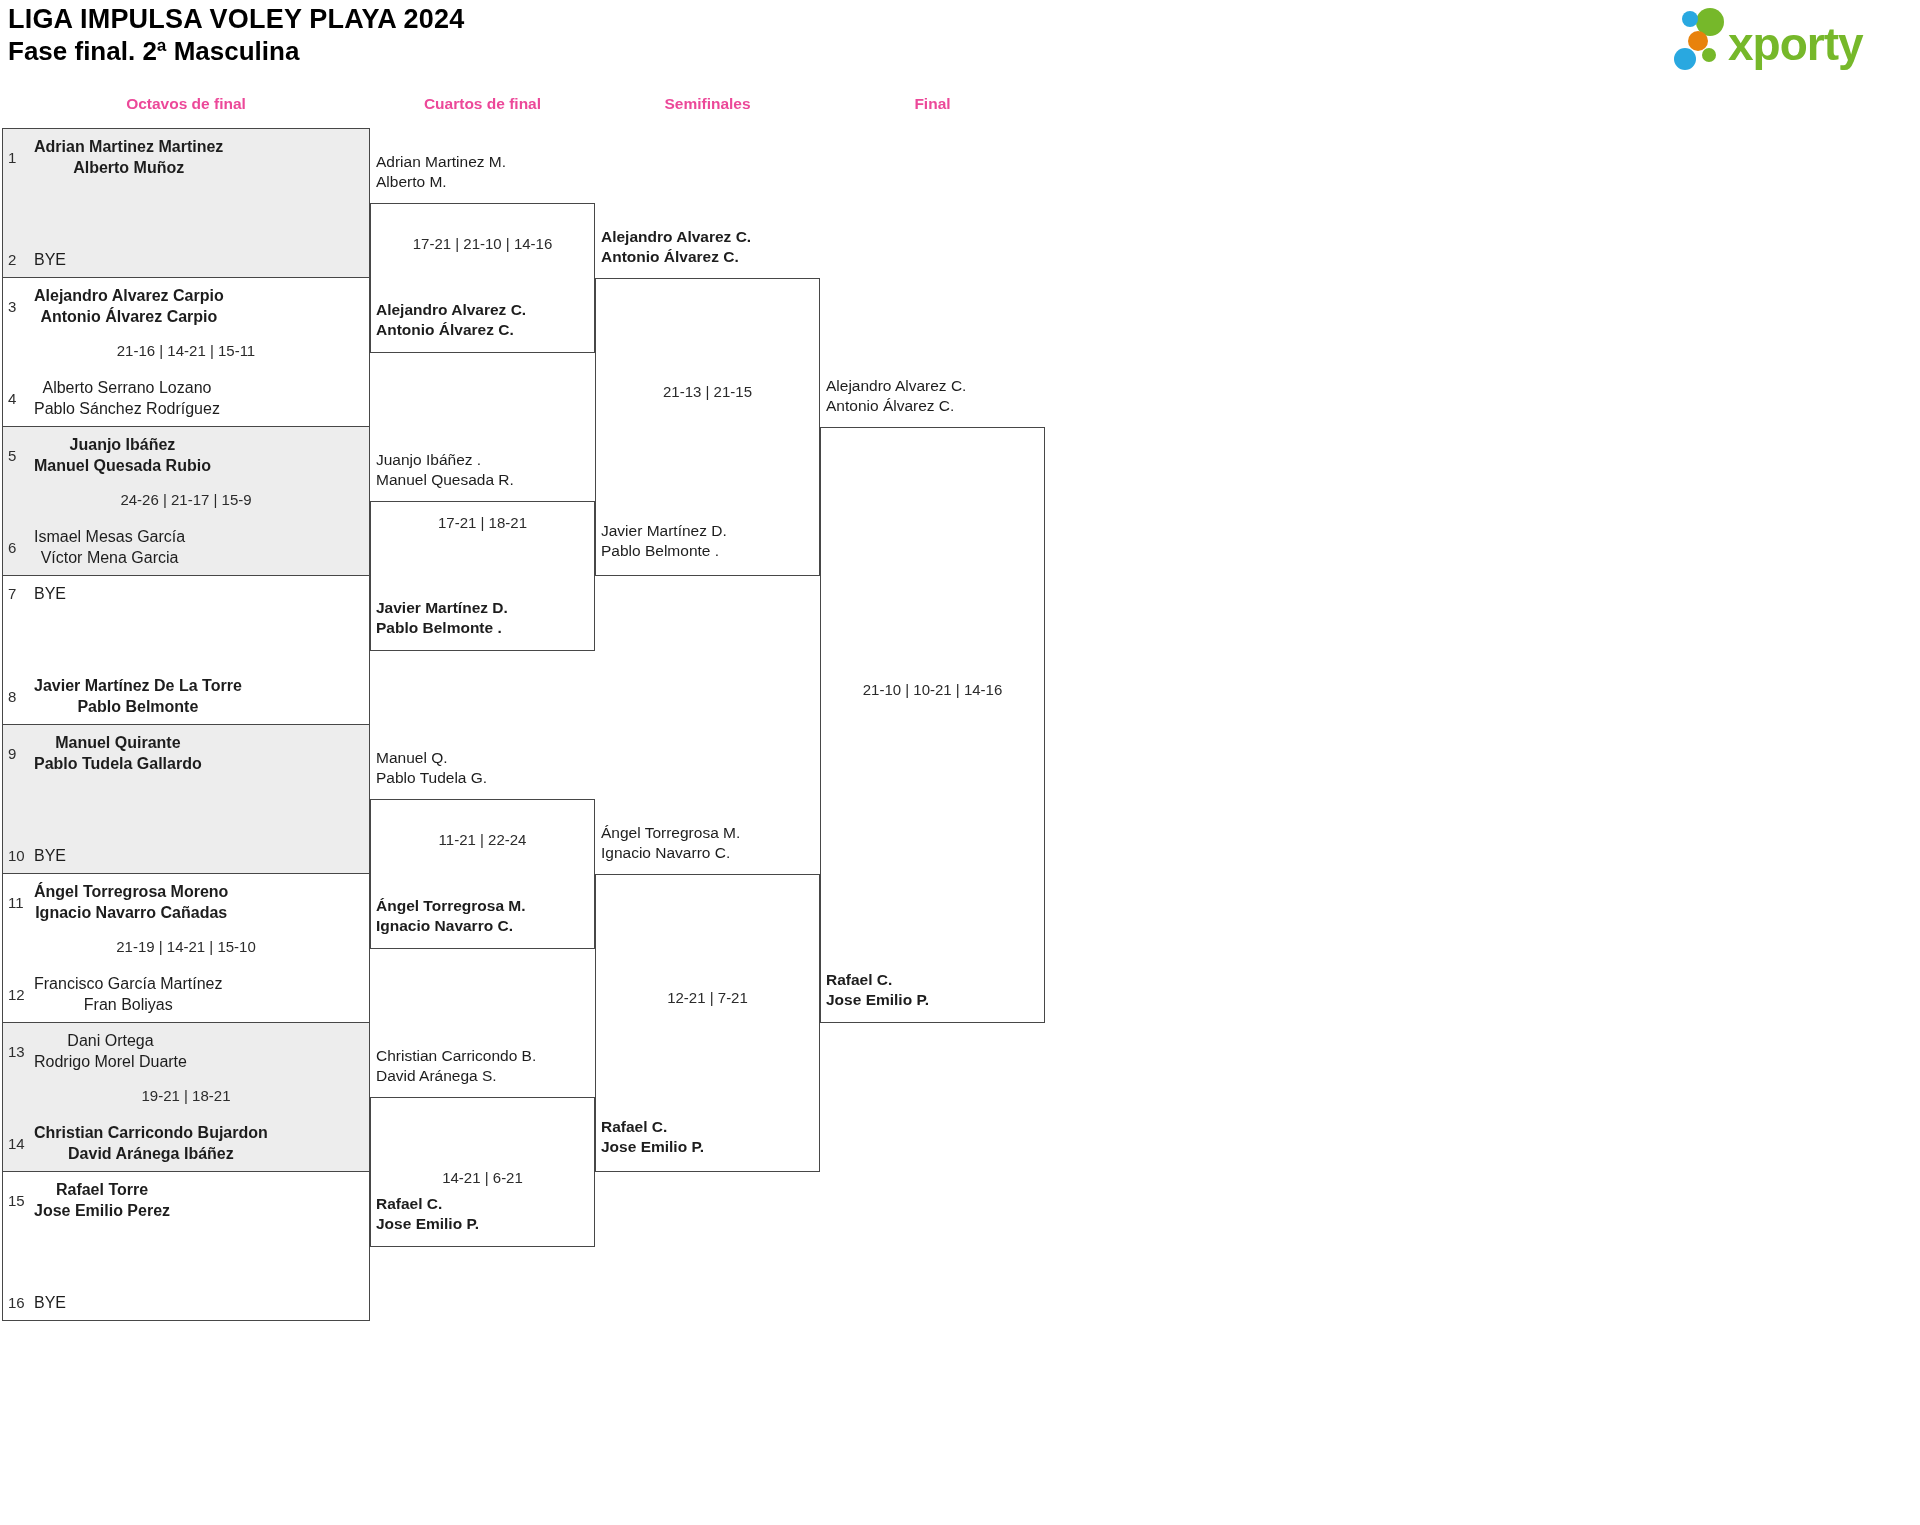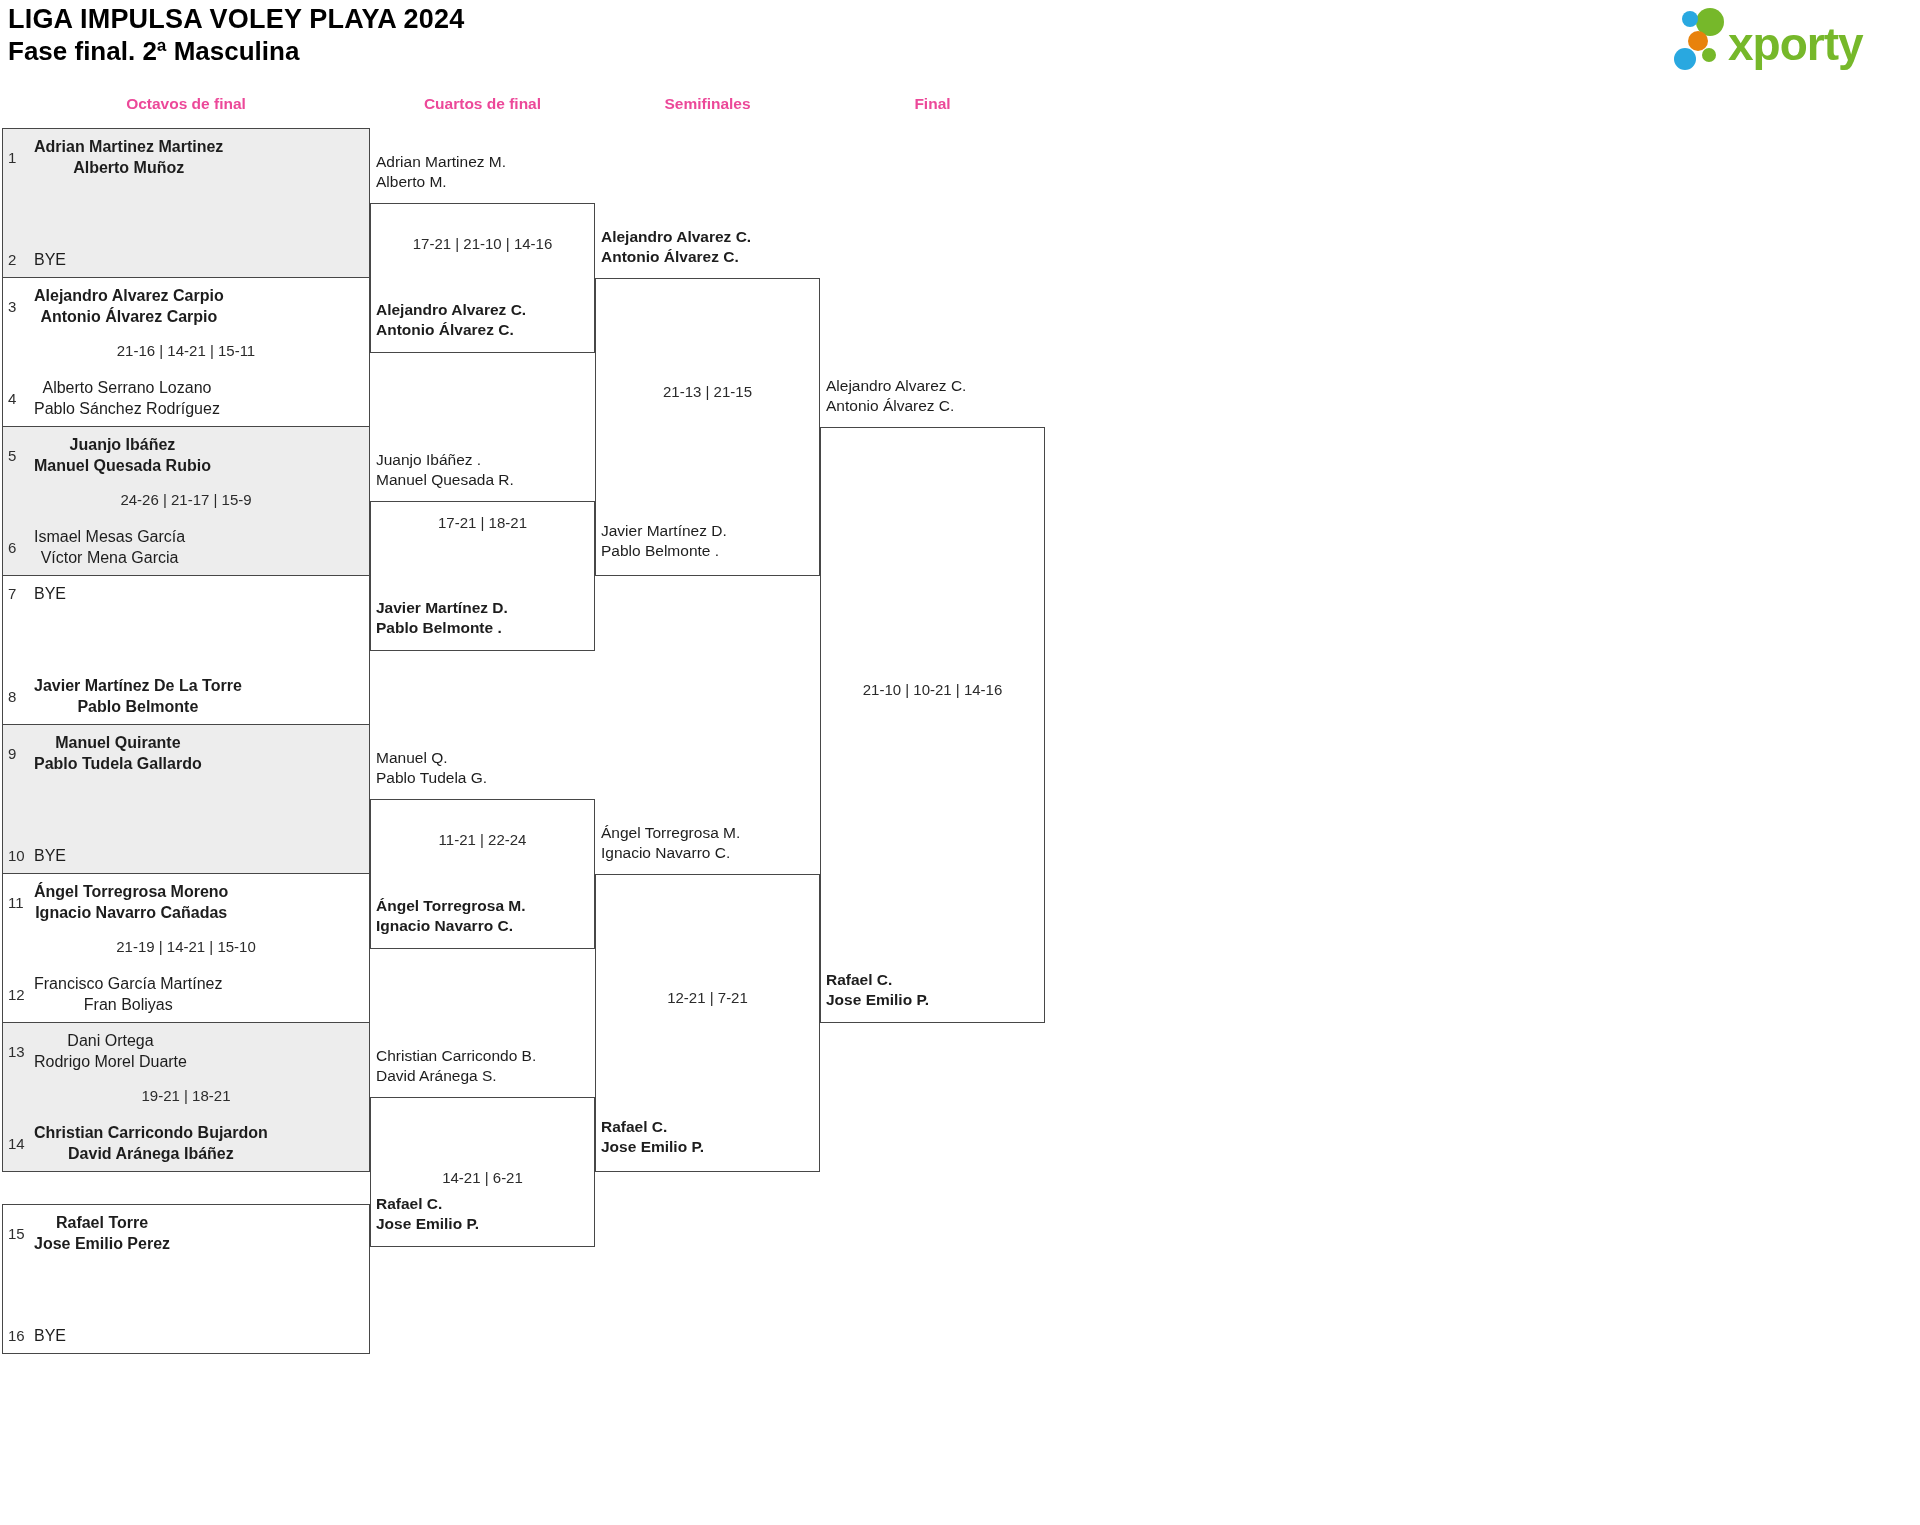--- a/index.html
+++ b/index.html
@@ -164,21 +164,21 @@
   <div class="oscore">19-21 | 18-21</div>
   <div class="slot bot">
     <span class="seed">14</span>
     <span class="names b">
         <div>Christian Carricondo Bujardon</div>
         <div>David Aránega Ibáñez</div>
       </span>
   </div>
 </div>
 
-<div class="obox white" style="top:1204px;padding-left:24px;">
+<div class="obox white" style="top:1171px;padding-left:24px;">
   <div class="slot top">
     <span class="seed">15</span>
     <span class="names b">
         <div>Rafael Torre</div>
         <div>Jose Emilio Perez</div>
       </span>
   </div>
   <div class="oscore"></div>
   <div class="slot bot">
     <span class="seed">16</span>

